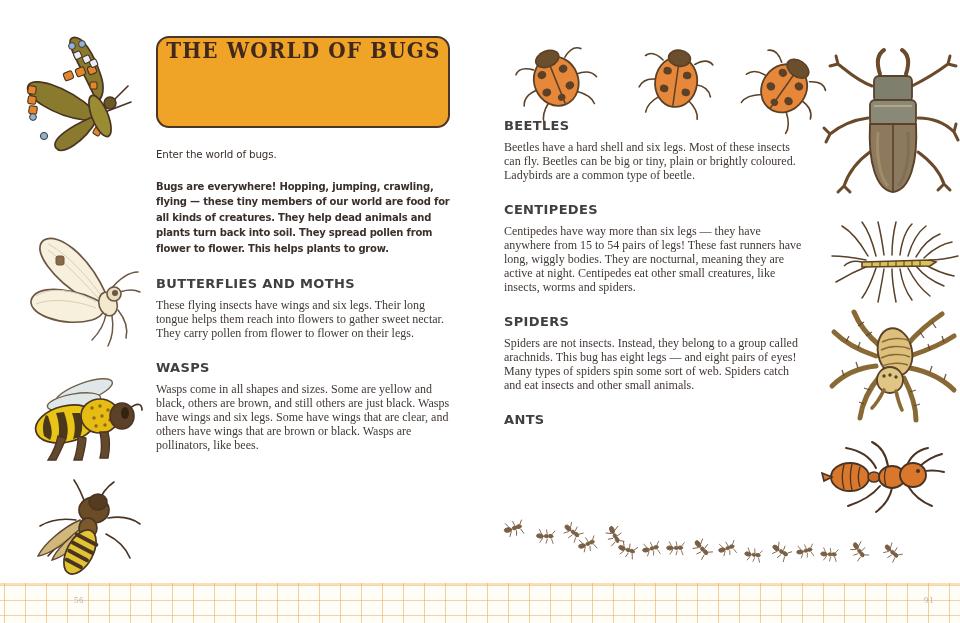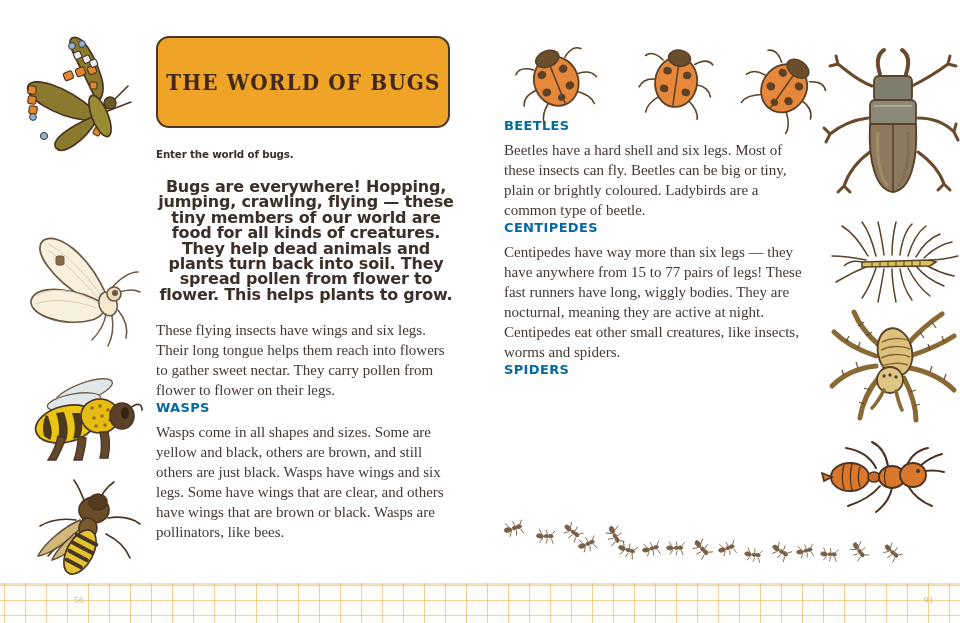--- a/index.html
+++ b/index.html
@@ -68,71 +68,69 @@
 
   
   .title-banner {
     position: absolute;
     left: 156px; top: 36px;
     width: 294px; height: 92px;
     background: #efa427;
     border: 2.2px solid #4b3526;
     border-radius: 13px;
     display: flex;
-    align-items: center;
     justify-content: center;
   }
   .title-banner-text {
     font-family: "DejaVu Serif", serif;
     font-weight: 700;
     font-size: 21.5px;
     letter-spacing: 1.2px;
     color: #40291c;
     text-transform: uppercase;
     transform: scaleX(0.93);
     white-space: nowrap;
   }
 
   
   .intro-line {
     font-family: "DejaVu Sans", sans-serif;
-    font-weight: 700;
+    font-weight: 400;
     font-size: 10.3px;
     color: #3b2f2a;
     letter-spacing: -0.15px;
     margin-bottom: 19px;
   }
   .intro-para {
     font-family: "DejaVu Sans", sans-serif;
     font-weight: 700;
-    font-size: 16px;
+    font-size: 10px;
     line-height: 15.4px;
     color: #3b2f2a;
     letter-spacing: -0.2px;
     margin-bottom: 18px;
-    text-align: center;
   }
   .intro-para:last-child { margin-bottom: 0; }
 
-  .section { }
+  .section { margin-top: 20px; }
   .section:first-child { margin-top: 0; }
 
   .section-head {
     font-family: "DejaVu Sans", sans-serif;
     font-weight: 700;
     font-size: 13px;
     letter-spacing: 0.35px;
-    color: #0369a1;
+    color: #404040;
     text-transform: uppercase;
     margin-bottom: 7px;
   }
   .section-body {
     font-family: "Liberation Serif", serif;
-    font-size: 15px;
-    line-height: 20px;
+    font-size: 12px;
+    line-height: 14px;
     color: #423833;
   }
 
   
   .ill { position: absolute; }
   .ill svg { display: block; overflow: visible; }
 </style>
 </head>
 <body>
 
@@ -140,46 +138,49 @@
 
   <div class="title-banner">
     <div class="title-banner-text">THE WORLD OF BUGS</div>
   </div>
 
   <div class="col-text-left">
     <div class="intro-line">Enter the world of bugs.</div>
     <div class="intro-para">Bugs are everywhere! Hopping, jumping, crawling, flying — these tiny members of our world are food for all kinds of creatures. They help dead animals and plants turn back into soil. They spread pollen from flower to flower. This helps plants to grow.</div>
 
     <div class="section">
+      <div class="section-head">BUTTERFLIES AND MOTHS</div>
       <div class="section-body">These flying insects have wings and six legs. Their long tongue helps them reach into flowers to gather sweet nectar. They carry pollen from flower to flower on their legs.</div>
     </div>
 
 
     <div class="section">
       <div class="section-head">WASPS</div>
       <div class="section-body">Wasps come in all shapes and sizes. Some are yellow and black, others are brown, and still others are just black. Wasps have wings and six legs. Some have wings that are clear, and others have wings that are brown or black. Wasps are pollinators, like bees.</div>
     </div>
   </div>
 
   <div class="col-text-right">
     <div class="section">
       <div class="section-head">BEETLES</div>
       <div class="section-body">Beetles have a hard shell and six legs. Most of these insects can fly. Beetles can be big or tiny, plain or brightly coloured. Ladybirds are a common type of beetle.</div>
     </div>
 
     <div class="section">
       <div class="section-head">CENTIPEDES</div>
-      <div class="section-body">Centipedes have way more than six legs  — they have anywhere from 15 to 77 pairs of legs! These fast runners have long, wiggly bodies. They are nocturnal, meaning they are active at night. Centipedes eat other small creatures, like insects, worms and spiders.</div>
+      <div class="section-body">Centipedes have way more than six legs  — they have anywhere from 15 to 54 pairs of legs! These fast runners have long, wiggly bodies. They are nocturnal, meaning they are active at night. Centipedes eat other small creatures, like insects, worms and spiders.</div>
     </div>
 
     <div class="section">
       <div class="section-head">SPIDERS</div>
+      <div class="section-body">Spiders are not insects. Instead, they belong to a group called arachnids. This bug has eight legs — and eight pairs of eyes! Many types of spiders spin some sort of web. Spiders catch and eat insects and other small animals.</div>
     </div>
 
     <div class="section">
+      <div class="section-head">ANTS</div>
     </div>
   </div>
 
   <div class="ill" style="left:2px; top:24px;">
     <svg width="140" height="130" viewBox="0 0 140 130">
       <g stroke="#4a3322" stroke-width="1.6" stroke-linecap="round" fill="none">
         <path d="M103 85 L126 62"></path>
           <path d="M103 88 L129 78"></path>
       </g>
       <g fill="#8a7a2e" stroke="#4a3322" stroke-width="1.7" stroke-linejoin="round">

